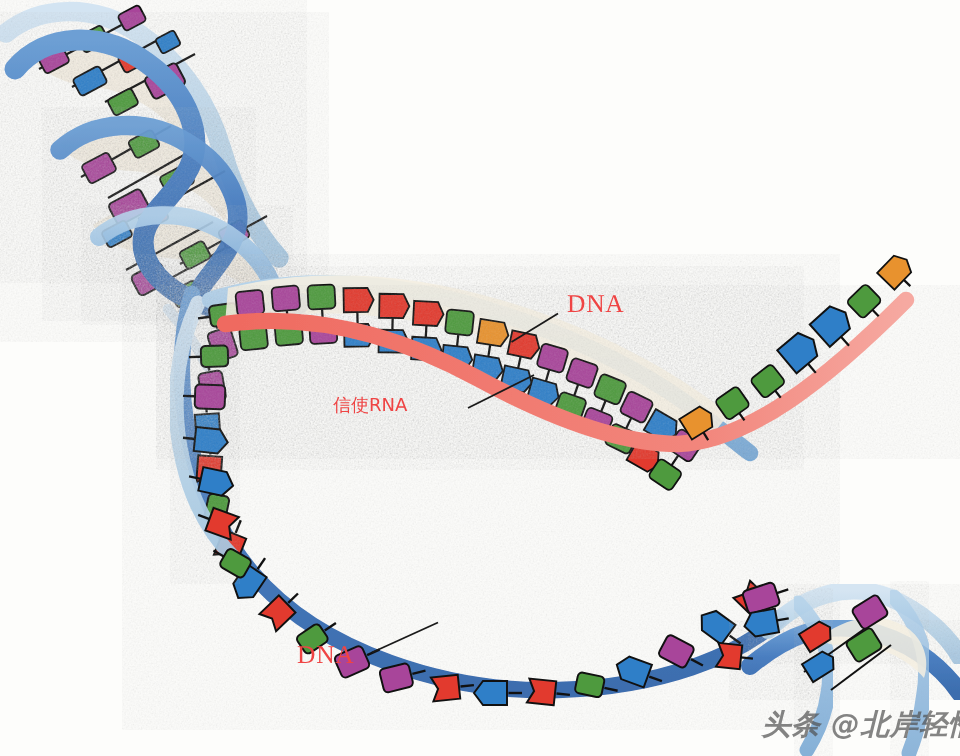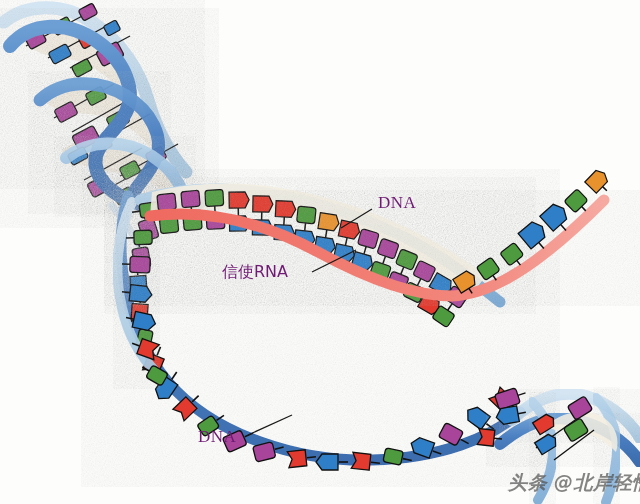--- a/index.html
+++ b/index.html
@@ -21,40 +21,40 @@
   #scene {
     position: absolute;
     left: 0;
     top: 0;
     width: 640px;
     height: 504px;
   }
   .label {
     position: absolute;
     font-family: "Liberation Serif", "DejaVu Serif", serif;
-    color: #701a75;
+    color: #ef4444;
     white-space: nowrap;
     line-height: 1;
   }
   #label-dna-top {
     left: 378px;
     top: 194px;
     font-size: 17px;
     letter-spacing: 0.5px;
   }
   #label-dna-bottom {
     left: 198px;
     top: 428px;
     font-size: 17px;
     letter-spacing: 0.5px;
   }
   #label-mrna {
     left: 222px;
     top: 264px;
-    font-size: 16px;
+    font-size: 12px;
     font-family: "DejaVu Sans", "Liberation Sans", sans-serif;
   }
   #watermark {
     position: absolute;
     left: 508px;
     top: 470px;
     font-size: 19px;
     font-family: "DejaVu Sans", "Liberation Sans", sans-serif;
     font-style: italic;
     font-weight: bold;

